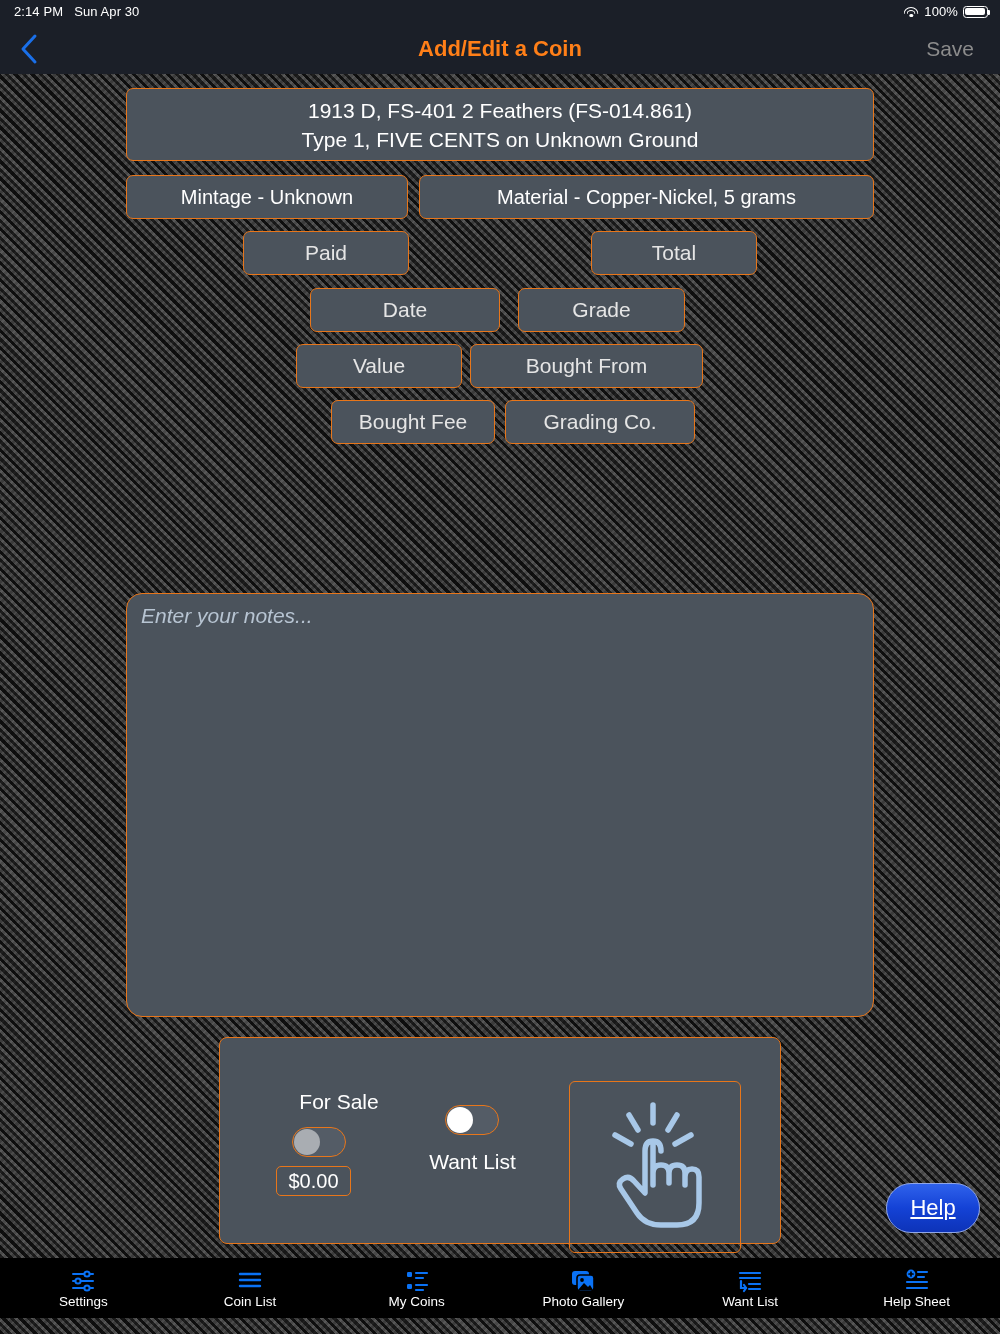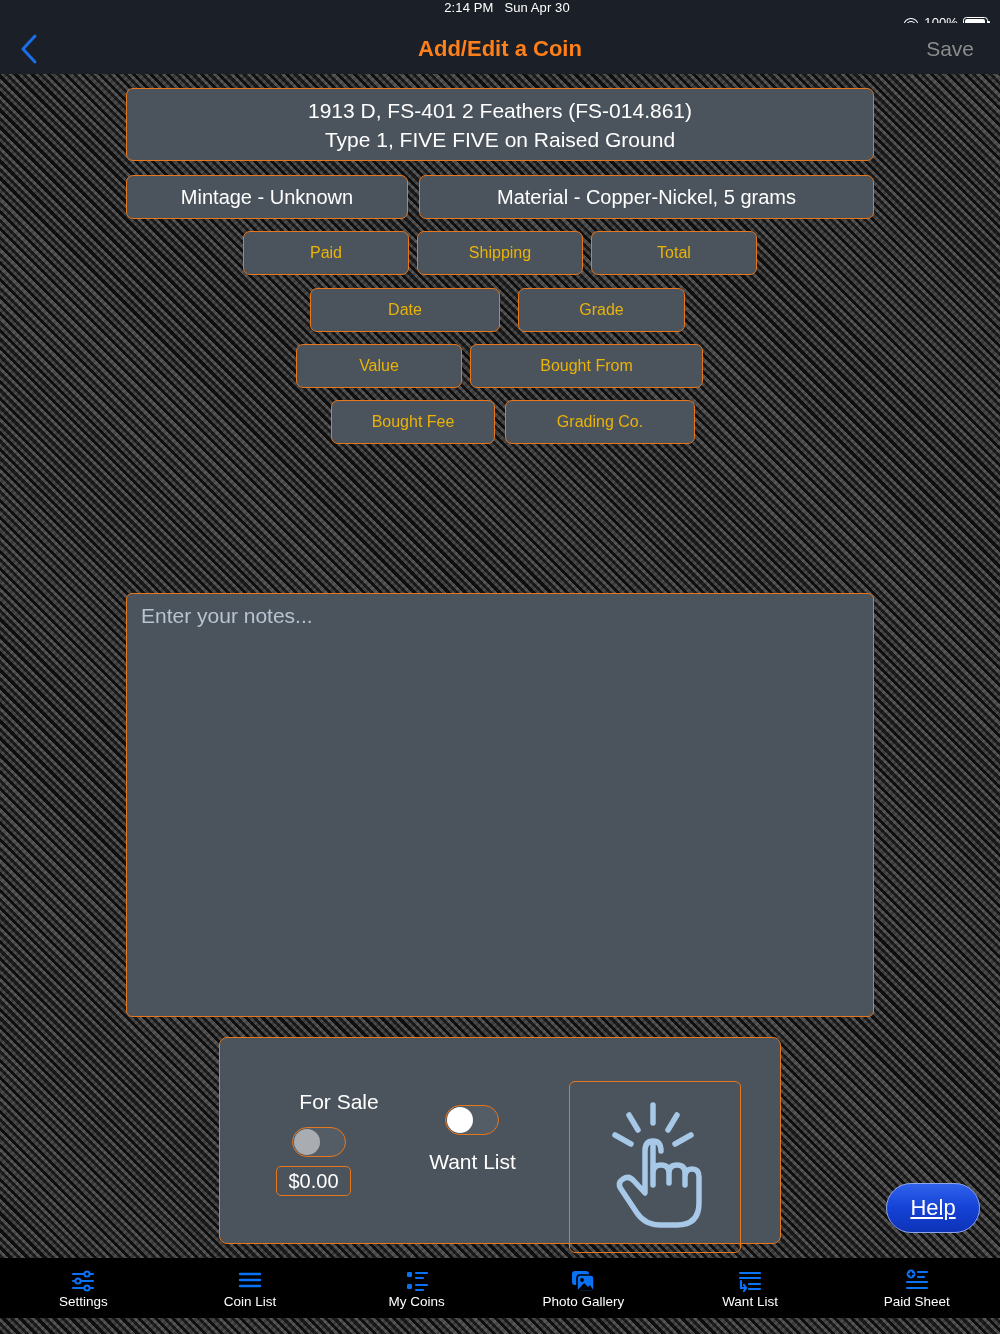--- a/index.html
+++ b/index.html
@@ -24,21 +24,21 @@
         rgba(255,255,255,0.05) 0px, rgba(255,255,255,0.05) 2px,
         rgba(0,0,0,0.12) 2px, rgba(0,0,0,0.12) 5px);
     overflow: hidden;
   }
 
   
   #statusbar {
     position: absolute; left: 0; top: 0; width: 1000px; height: 23px;
     background: #1b1f28;
     color: #fff; font-size: 13px;
-    display: flex; align-items: center; flex-direction: column;
+    display: flex; align-items: center;
   }
   #sb-left { display: flex; align-items: center; gap: 11px; padding-left: 14px; }
   #sb-right { margin-left: auto; display: flex; align-items: center; gap: 5px; padding-right: 12px; }
   .sb-txt { font-size: 13px; color: #fff; letter-spacing: 0.1px; }
   .wifi-ico { width: 16px; height: 12px; position: relative; display:inline-block;}
   .wifi-ico i {
     position: absolute; left: 50%; border: 1.6px solid #fff; border-bottom: none;
     border-radius: 50% 50% 0 0 / 100% 100% 0 0; transform: translateX(-50%);
   }
   .wifi-ico i:nth-child(1) { width: 15px; height: 7px; top: 1px; }
@@ -87,37 +87,38 @@
     left: 126px; top: 88px; width: 748px; height: 73px;
     color: #ffffff; font-size: 21px; line-height: 29px;
     flex-direction: column;
   }
   #title-card span { display: block; }
 
   .meta-btn { font-size: 20px; color: #ffffff; height: 44px; }
   #mintage-btn  { left: 126px; top: 175px; width: 282px; }
   #material-btn { left: 419px; top: 175px; width: 455px; }
 
-  .field-btn { font-size: 16px; color: #eab308; height: 44px; }
+  .field-btn { font-size: 21px; color: #e5e5e5; height: 44px; }
   #paid-btn        { left: 243px; top: 231px; width: 166px; }
   #shipping-btn    { left: 417px; top: 231px; width: 166px; }
   #total-btn       { left: 591px; top: 231px; width: 166px; }
   #date-btn        { left: 310px; top: 288px; width: 190px; }
   #grade-btn       { left: 518px; top: 288px; width: 167px; }
   #value-btn       { left: 296px; top: 344px; width: 166px; }
   #boughtfrom-btn  { left: 470px; top: 344px; width: 233px; }
   #gradingfee-btn  { left: 331px; top: 400px; width: 164px; }
   #gradingco-btn   { left: 505px; top: 400px; width: 190px; }
 
   
   #notes-box {
     left: 126px; top: 593px; width: 748px; height: 424px;
     align-items: flex-start; justify-content: flex-start;
     padding: 10px 14px;
-    border-radius: 6px;
+    border-radius: 16px;
+    font-style: italic;
   }
   #notes-placeholder { color: #b7c4d2; font-size: 21px; }
 
   
   #options-panel {
     left: 219px; top: 1037px; width: 562px; height: 207px;
     border-radius: 8px;
     display: block; cursor: default;
   }
   #forsale-label {
@@ -208,28 +209,27 @@
       <svg width="20" height="32" viewBox="0 0 20 32">
         <polyline points="16,3 4,16 16,29" fill="none" stroke="#1a6fe8" stroke-width="3" stroke-linecap="round" stroke-linejoin="round"></polyline>
       </svg>
     </div>
     <div id="nav-title">Add/Edit a Coin</div>
     <div id="save-btn">Save</div>
   </div>
 
   <div class="card" id="title-card">
     <span>1913 D, FS-401 2 Feathers (FS-014.861)</span>
-    <span>Type 1, FIVE FIVE on Raised Ground</span>
+    <span>Type 1, FIVE CENTS on Unknown Ground</span>
   </div>
 
   <div class="card meta-btn" id="mintage-btn">Mintage - Unknown</div>
   <div class="card meta-btn" id="material-btn">Material - Copper-Nickel, 5 grams</div>
 
   <div class="card field-btn" id="paid-btn">Paid</div>
-  <div class="card field-btn" id="shipping-btn">Shipping</div>
   <div class="card field-btn" id="total-btn">Total</div>
   <div class="card field-btn" id="date-btn">Date</div>
   <div class="card field-btn" id="grade-btn">Grade</div>
   <div class="card field-btn" id="value-btn">Value</div>
   <div class="card field-btn" id="boughtfrom-btn">Bought From</div>
   <div class="card field-btn" id="gradingfee-btn">Bought Fee</div>
   <div class="card field-btn" id="gradingco-btn">Grading Co.</div>
 
   <div class="card" id="notes-box">
     <span id="notes-placeholder">Enter your notes...</span>
@@ -358,17 +358,17 @@
             <line x1="5" y1="5" x2="9" y2="5"></line>
           </g>
           <g stroke="#0a72f5" stroke-width="2.1" stroke-linecap="round">
             <line x1="14" y1="3" x2="23" y2="3"></line>
             <line x1="14" y1="8" x2="20" y2="8"></line>
             <line x1="3" y1="13" x2="23" y2="13"></line>
             <line x1="3" y1="19" x2="23" y2="19"></line>
           </g>
         </svg>
       </span>
-      <span class="tab-label">Paid Sheet</span>
+      <span class="tab-label">Help Sheet</span>
     </div>
 
   </div>
 </div>
 
 </body></html>

